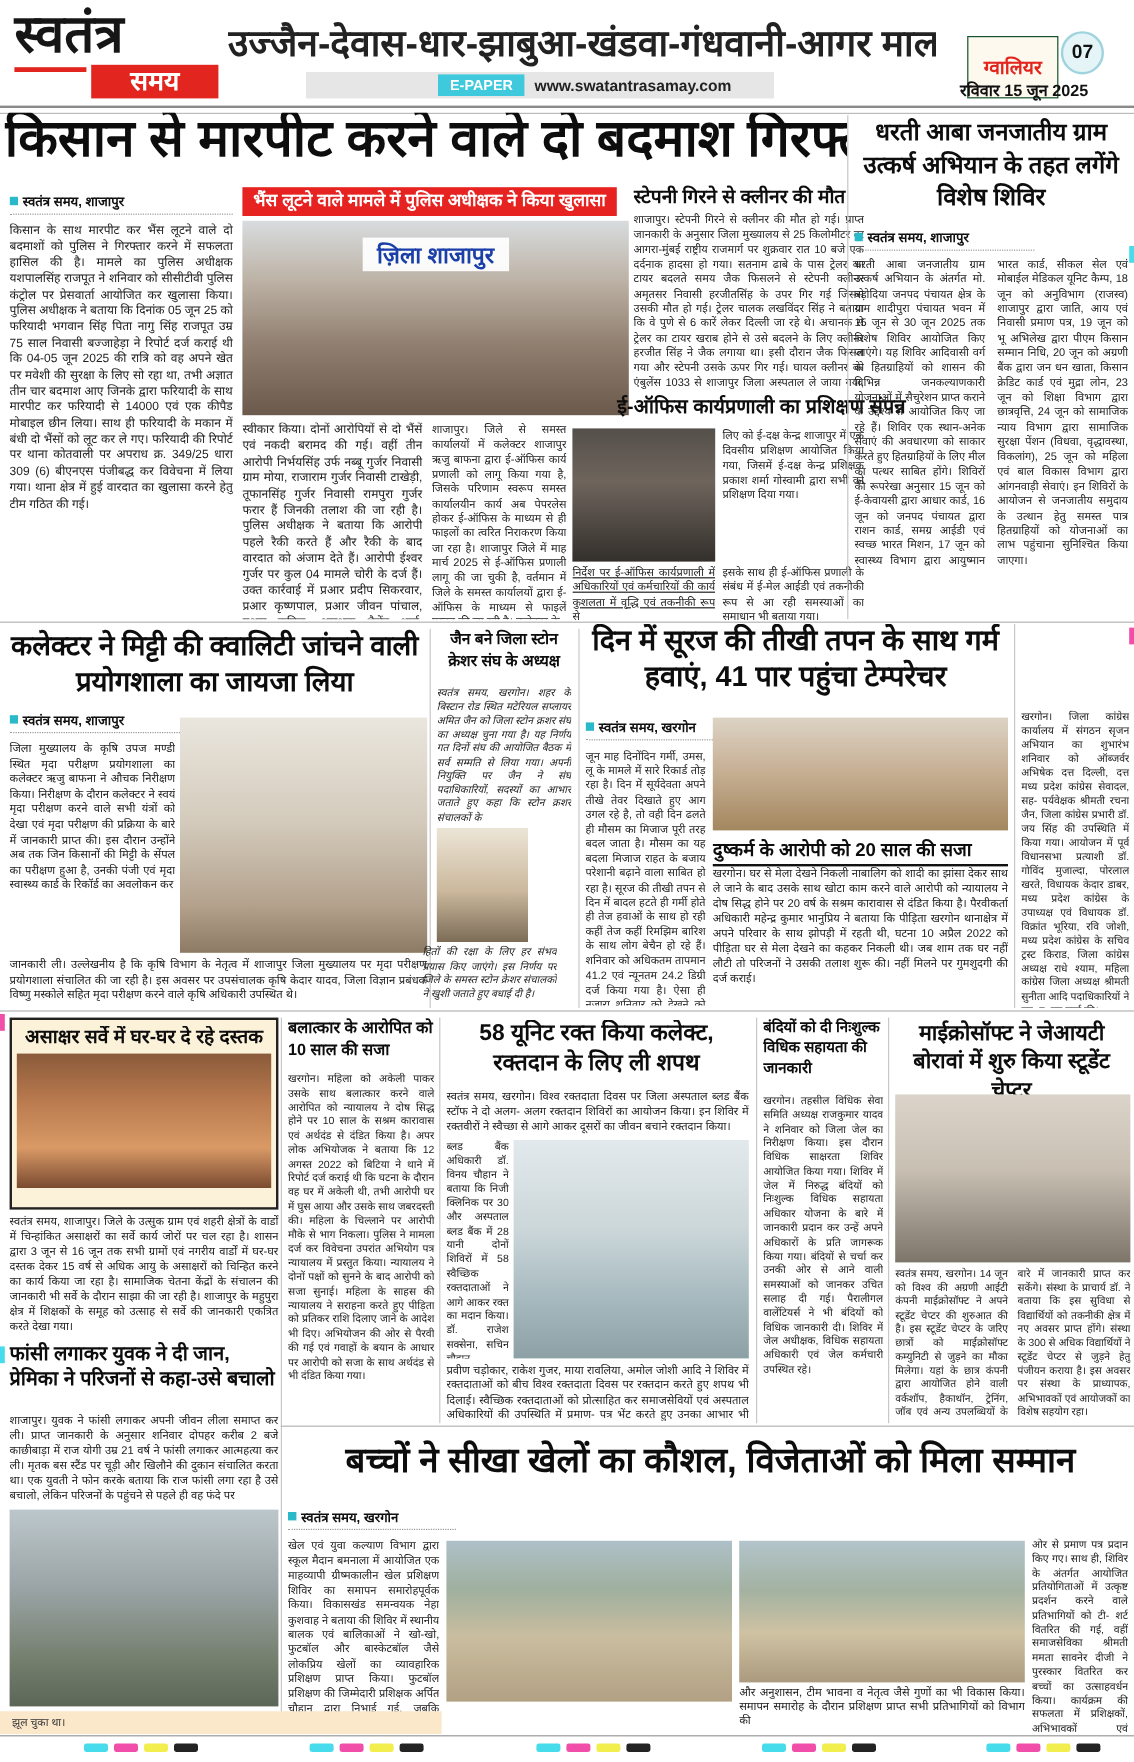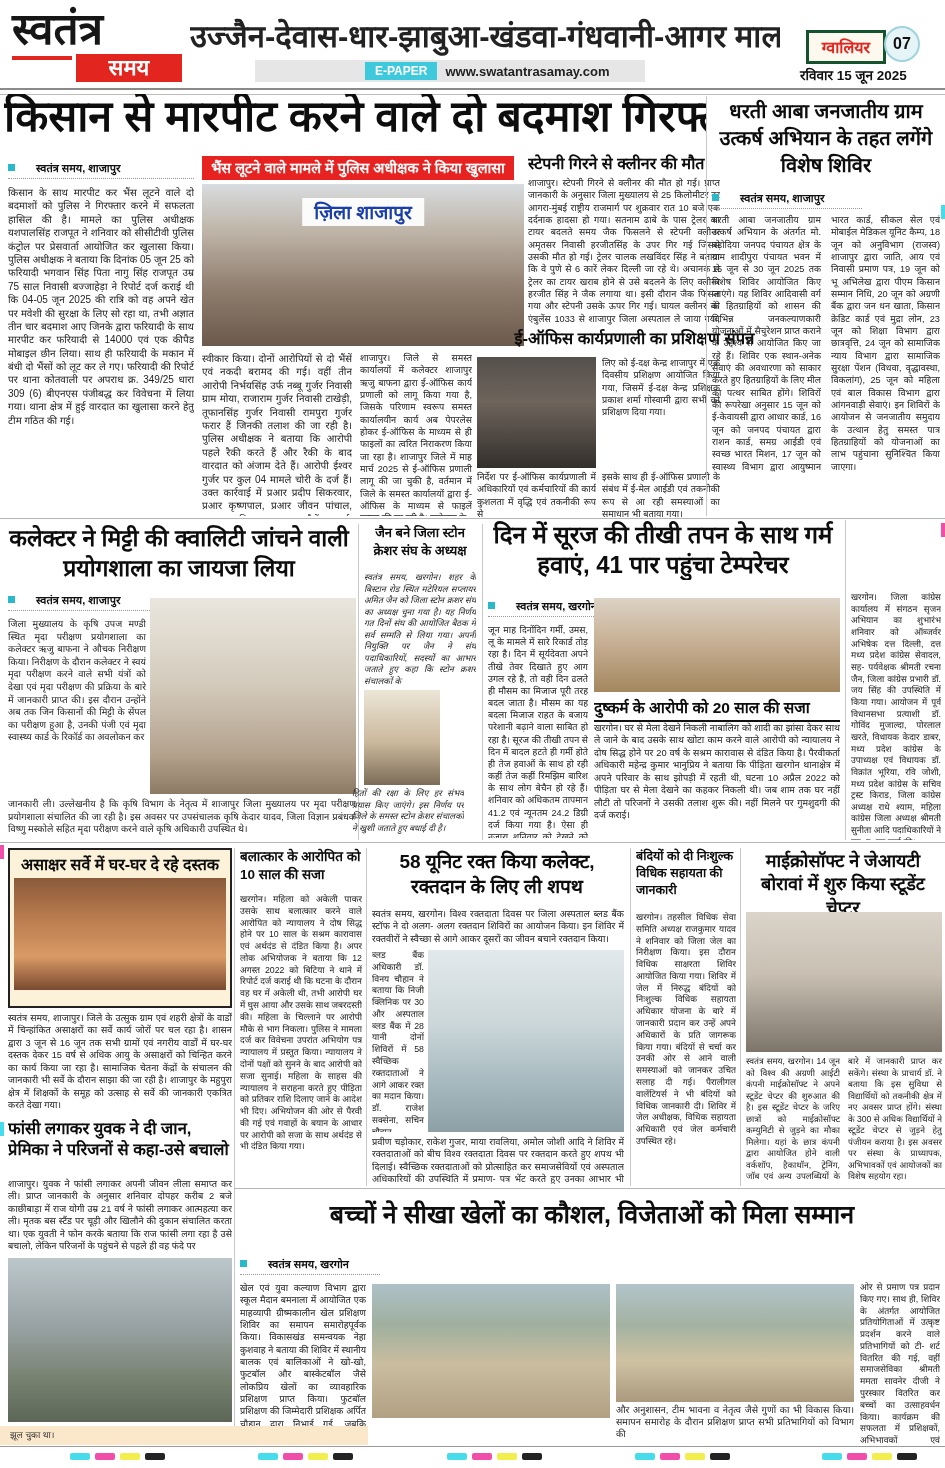--- a/index.html
+++ b/index.html
@@ -1,38 +1,38 @@
 <!DOCTYPE html>
 <html><head>
 <meta charset="utf-8">
 <style>
   html,body{margin:0;padding:0;background:#fff;}
   #page{position:relative;width:945px;height:1468px;background:#ffffff;overflow:hidden;
         font-family:"Liberation Sans","DejaVu Sans",sans-serif;color:#1a1a1a;}
   .abs{position:absolute;}
   .body{font-size:10px;line-height:1.34;text-align:justify;overflow:hidden;color:#222;}
   .byline{font-size:11px;font-weight:bold;color:#111;border-bottom:1px dotted #999;padding-bottom:3px;
-          display:flex;align-items:center;gap:21px;overflow:hidden;white-space:nowrap;}
+          display:flex;align-items:center;gap:4px;overflow:hidden;white-space:nowrap;}
   .sq{width:7px;height:7px;background:#2ab9c9;display:inline-block;flex:0 0 auto;}
   .hl{font-weight:800;color:#0d0d0d;overflow:hidden;}
   .photo{overflow:hidden;}
   .vrule{width:1px;background:#c8c8c8;}
   .hrule{height:1px;background:#b5b5b5;}
   
   #logo-top{left:12px;top:6px;width:170px;font-size:44px;font-weight:800;color:#161616;line-height:1.05;}
   #logo-underline{left:12px;top:56px;width:60px;height:4px;background:#e2251f;}
   #logo-bottom{left:76px;top:54px;width:106px;height:28px;background:#e2251f;color:#fff;font-size:22px;
                font-weight:800;text-align:center;line-height:28px;}
   #region-line{left:190px;top:14px;width:590px;font-size:31px;font-weight:800;color:#222;
                white-space:nowrap;overflow:hidden;}
   #epaper-bar{left:255px;top:60px;width:390px;height:22px;background:#e6e6e6;display:flex;align-items:center;gap:8px;}
   #epaper-badge{background:#3ec9dc;color:#fff;font-size:12px;font-weight:bold;padding:2px 10px;margin-left:110px;}
   #website{font-size:13px;font-weight:bold;color:#222;}
-  #edition-name{left:806px;top:30px;width:70px;border:3px solid #14532d;color:#e2251f;font-size:16px;
-                font-weight:800;text-align:center;padding:3px 2px;background:#fdf9ee;}
+  #edition-name{left:806px;top:30px;width:70px;border:1px solid #14532d;color:#e2251f;font-size:16px;
+                font-weight:800;text-align:center;padding:14px 2px;background:#fdf9ee;}
   #page-circle{left:884px;top:26px;width:32px;height:32px;border-radius:50%;background:#e4f4f7;
                border:2px solid #9fd3dd;color:#111;font-size:16px;font-weight:800;text-align:center;line-height:32px;}
   #date-line{left:800px;top:66px;width:140px;font-size:13.5px;font-weight:800;color:#111;white-space:nowrap;}
   #header-rule{left:0;top:88px;width:945px;height:4px;border-top:2px solid #8a8a8a;border-bottom:1px solid #bbb;}
   
   #main-headline{left:4px;top:94px;width:702px;font-size:43px;line-height:1.04;text-align:center;white-space:nowrap;}
   #lead-byline{left:8px;top:160px;width:186px;}
   #lead-body1{left:8px;top:186px;width:186px;height:330px;}
   #kicker{left:202px;top:156px;width:312px;height:24px;background:#e62320;color:#fff;font-size:14.5px;
           font-weight:800;text-align:center;line-height:24px;overflow:hidden;white-space:nowrap;}
@@ -41,21 +41,21 @@
   #photo-banner{position:absolute;left:50%;top:14px;transform:translateX(-50%);background:rgba(255,255,255,.93);
      color:#1a3fa8;font-size:19px;font-weight:800;padding:1px 12px;white-space:nowrap;}
   #lead-body2{left:202px;top:352px;width:150px;height:164px;}
   #eoffice-intro{left:360px;top:352px;width:112px;height:164px;font-size:9.2px;}
   #stepney-headline{left:528px;top:152px;width:192px;font-size:16px;}
   #stepney-body{left:528px;top:177px;width:192px;height:148px;font-size:9.2px;}
   #eoffice-headline{left:477px;top:326px;width:243px;font-size:16.5px;text-align:center;white-space:nowrap;margin-left:36px;}
   #photo-eoffice{left:477px;top:357px;width:119px;height:111px;
      background:linear-gradient(180deg,#55504b 0%,#6e645c 40%,#47413c 80%,#332f2b 100%);}
   #eoffice-right{left:602px;top:357px;width:118px;height:111px;font-size:9.2px;}
-  #eoffice-below{left:477px;top:471px;width:119px;height:46px;font-size:9.2px;}
+  #eoffice-below{left:477px;top:471px;width:119px;height:46px;font-size:9.2px;text-decoration:underline;}
   #eoffice-bottom{left:602px;top:471px;width:118px;height:46px;font-size:9.2px;}
   #vrule-main{left:706px;top:96px;height:420px;}
   #dharti-headline{left:712px;top:98px;width:228px;font-size:20px;line-height:1.35;text-align:center;}
   #dharti-byline{left:712px;top:190px;width:150px;}
   #dharti-body{left:712px;top:214px;width:228px;height:302px;column-count:2;column-gap:10px;font-size:9.2px;}
   #hrule-1{left:0;top:518px;width:945px;}
   
   #soil-headline{left:4px;top:524px;width:350px;font-size:23px;line-height:1.3;text-align:center;}
   #soil-byline{left:8px;top:592px;width:160px;}
   #soil-body-left{left:8px;top:618px;width:138px;height:176px;font-size:9.4px;}
@@ -105,21 +105,21 @@
   #vrule-3c{left:630px;top:848px;height:338px;}
   #legal-headline{left:636px;top:848px;width:100px;font-size:12.5px;line-height:1.35;}
   #legal-body{left:636px;top:912px;width:100px;height:272px;font-size:8.8px;}
   #vrule-3d{left:740px;top:848px;height:338px;}
   #ms-headline{left:744px;top:850px;width:198px;font-size:18px;line-height:1.3;text-align:center;}
   #ms-photo{left:746px;top:912px;width:196px;height:140px;
      background:linear-gradient(180deg,#dbd4ca 0%,#c8bfb2 45%,#978f84 80%,#7d7569 100%);}
   #ms-body{left:746px;top:1056px;width:196px;height:128px;column-count:2;column-gap:8px;font-size:8.6px;}
   #hrule-3{left:234px;top:1188px;width:711px;}
   
-  #sports-headline{left:246px;top:1196px;width:692px;font-size:25px;text-align:center;white-space:nowrap;}
+  #sports-headline{left:246px;top:1196px;width:692px;font-size:29px;text-align:center;white-space:nowrap;}
   #sports-byline{left:240px;top:1256px;width:140px;}
   #sports-body-left{left:240px;top:1282px;width:126px;height:162px;font-size:9.2px;}
   #photo-sportsA{left:372px;top:1284px;width:238px;height:134px;
      background:linear-gradient(180deg,#aec0c8 0%,#9fb09f 30%,#cabd9f 60%,#b2a083 100%);}
   #sports-captionA{left:372px;top:1420px;width:238px;height:28px;font-size:9.4px;line-height:1.3;overflow:hidden;}
   #photo-sportsB{left:616px;top:1284px;width:238px;height:118px;
      background:linear-gradient(180deg,#b3c4cb 0%,#a3b2a1 35%,#cfc2a3 65%,#ab9a7e 100%);}
   #sports-captionB{left:616px;top:1404px;width:238px;height:42px;font-size:9.4px;line-height:1.3;overflow:hidden;}
   #sports-body-right{left:860px;top:1282px;width:80px;height:162px;font-size:8.8px;}
   #peach-strip{left:0;top:1426px;width:368px;height:19px;background:#fbe8cb;font-size:9px;line-height:19px;padding-left:10px;box-sizing:border-box;color:#333;}

